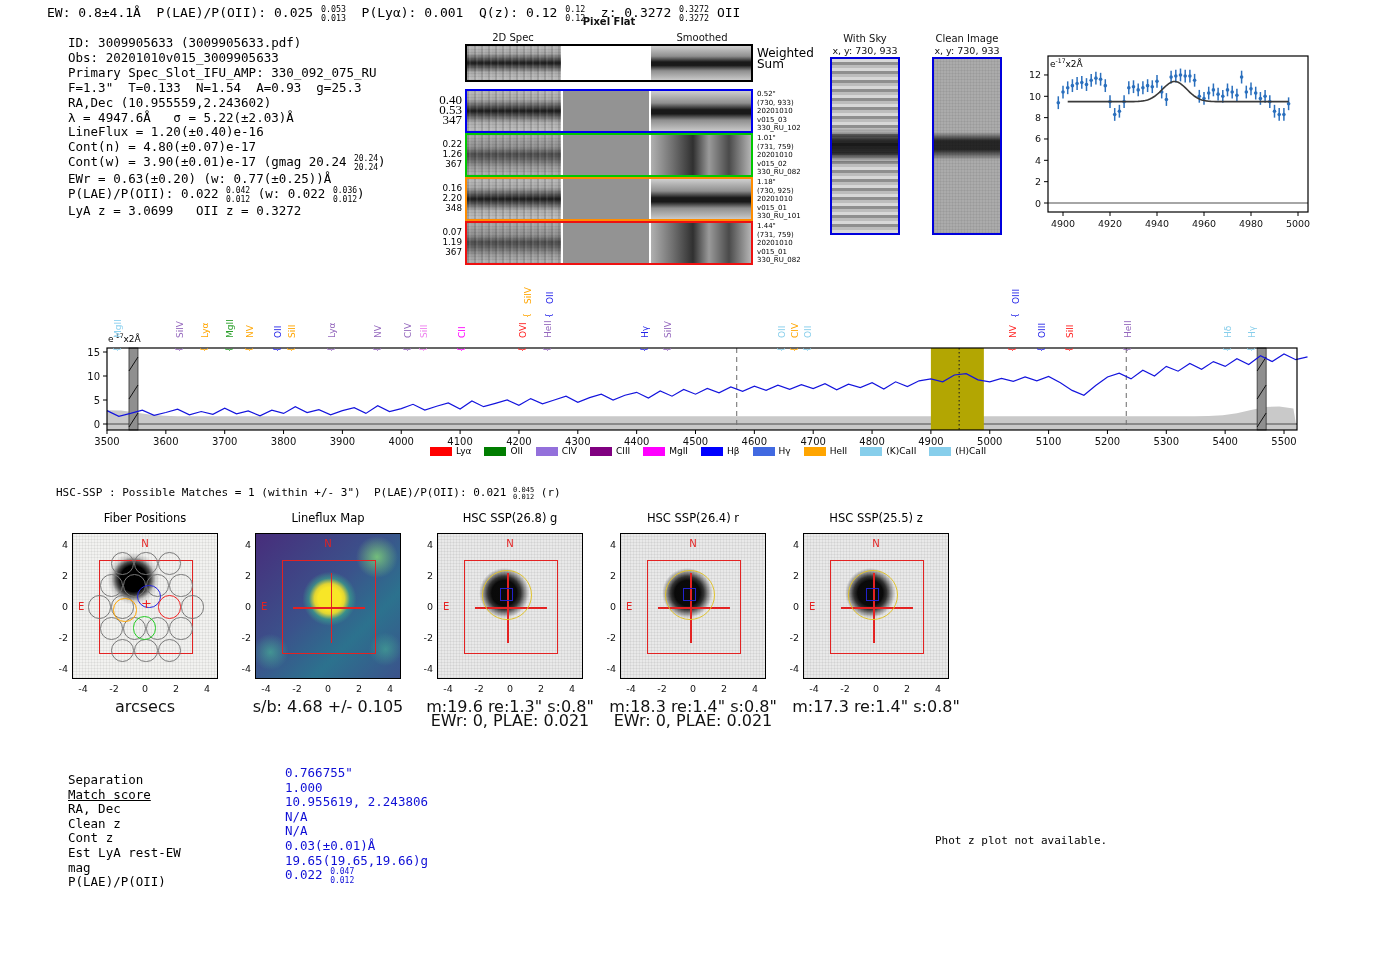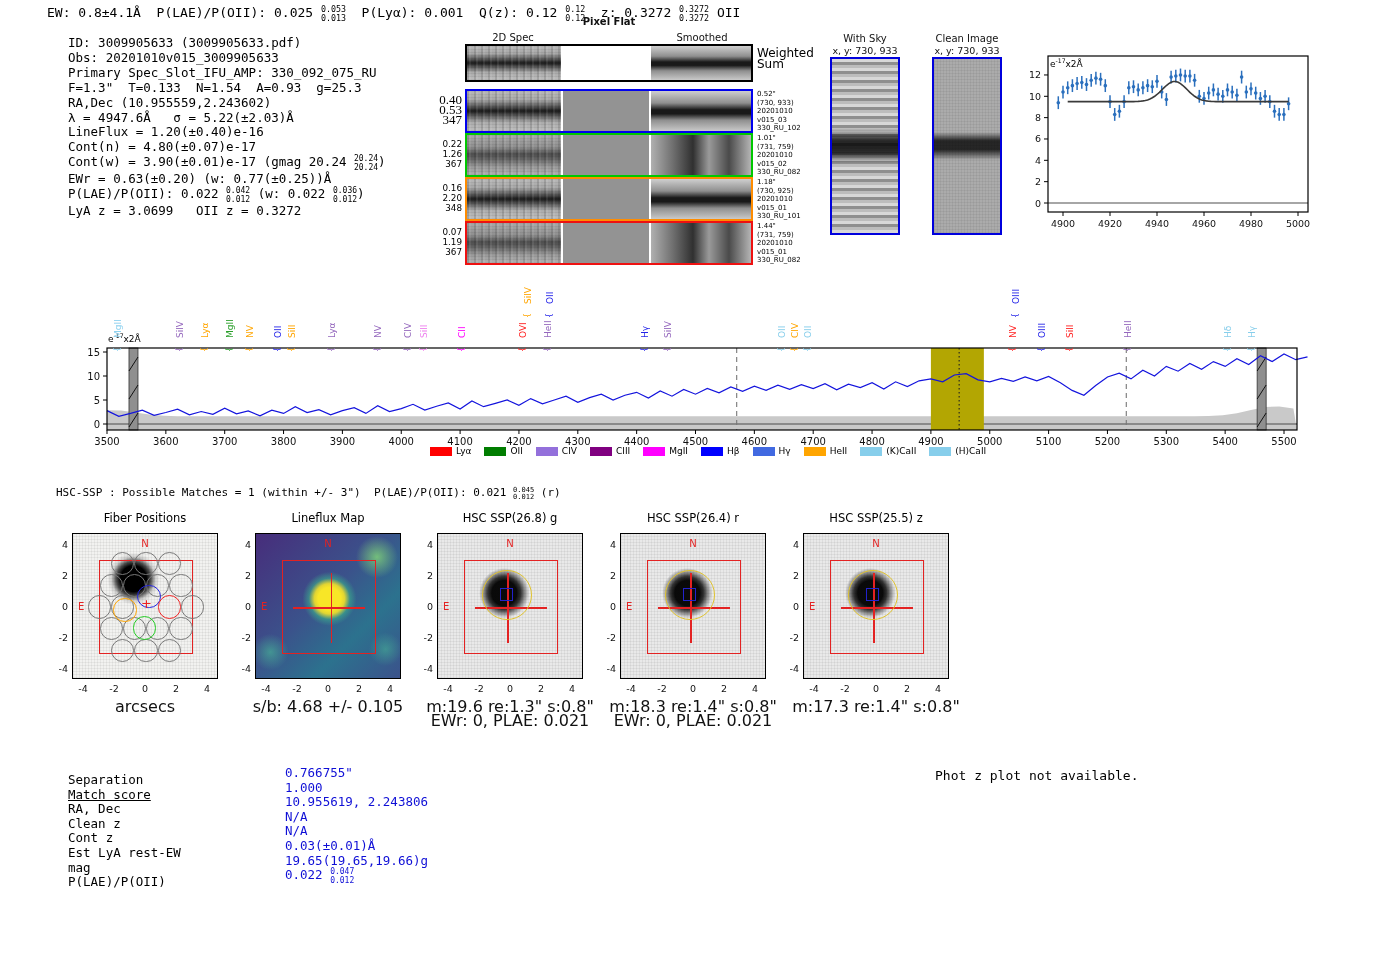--- a/index.html
+++ b/index.html
@@ -662,14 +662,14 @@
   <div id="matchtable" class="abs mono" style="left:68px;top:773px;font-size:12.5px;line-height:14.6px;">
       <div class="pre" style="position: relative;"><span>Separation</span><span class="abs" style="left: 217px; top: -7px; color: rgb(15, 15, 214);">0.766755"</span></div>
       <div class="pre" style="position: relative; text-decoration: underline;"><span>Match score</span><span class="abs" style="left: 217px; top: -7px; color: rgb(15, 15, 214);">1.000</span></div>
       <div class="pre" style="position: relative;"><span>RA, Dec</span><span class="abs" style="left: 217px; top: -7px; color: rgb(15, 15, 214);">10.955619, 2.243806</span></div>
       <div class="pre" style="position: relative;"><span>Clean z</span><span class="abs" style="left: 217px; top: -7px; color: rgb(15, 15, 214);">N/A</span></div>
       <div class="pre" style="position: relative;"><span>Cont z</span><span class="abs" style="left: 217px; top: -7px; color: rgb(15, 15, 214);">N/A</span></div>
       <div class="pre" style="position: relative;"><span>Est LyA rest-EW</span><span class="abs" style="left: 217px; top: -7px; color: rgb(15, 15, 214);">0.03(±0.01)Å</span></div>
       <div class="pre" style="position: relative;"><span>mag</span><span class="abs" style="left: 217px; top: -7px; color: rgb(15, 15, 214);">19.65(19.65,19.66)g</span></div>
       <div class="pre" style="position: relative;"><span>P(LAE)/P(OII)</span><span class="abs" style="left: 217px; top: -7px; color: rgb(15, 15, 214);">0.022 <span class="frac"><div>0.047</div><div>0.012</div></span></span></div>
     </div>
-  <div class="abs mono" style="left:935px;top:768px;font-size:13px;">Phot z plot not available.</div>
+  <div class="abs mono" style="left:935px;top:834px;font-size:11px;">Phot z plot not available.</div>
 </div>
 
 </body></html>

